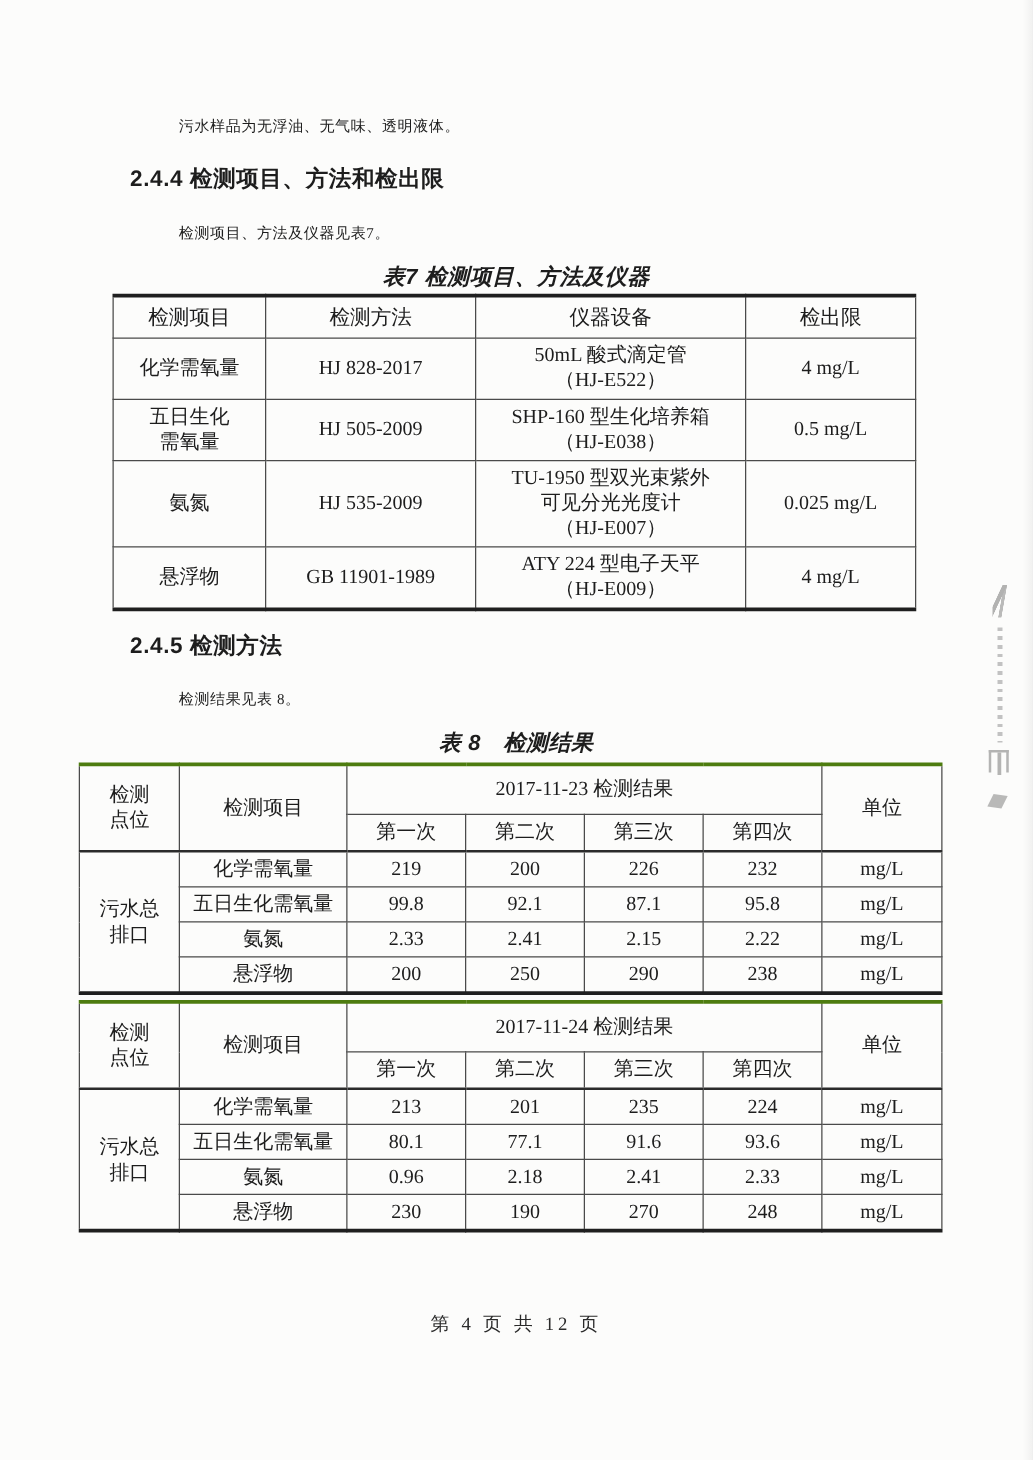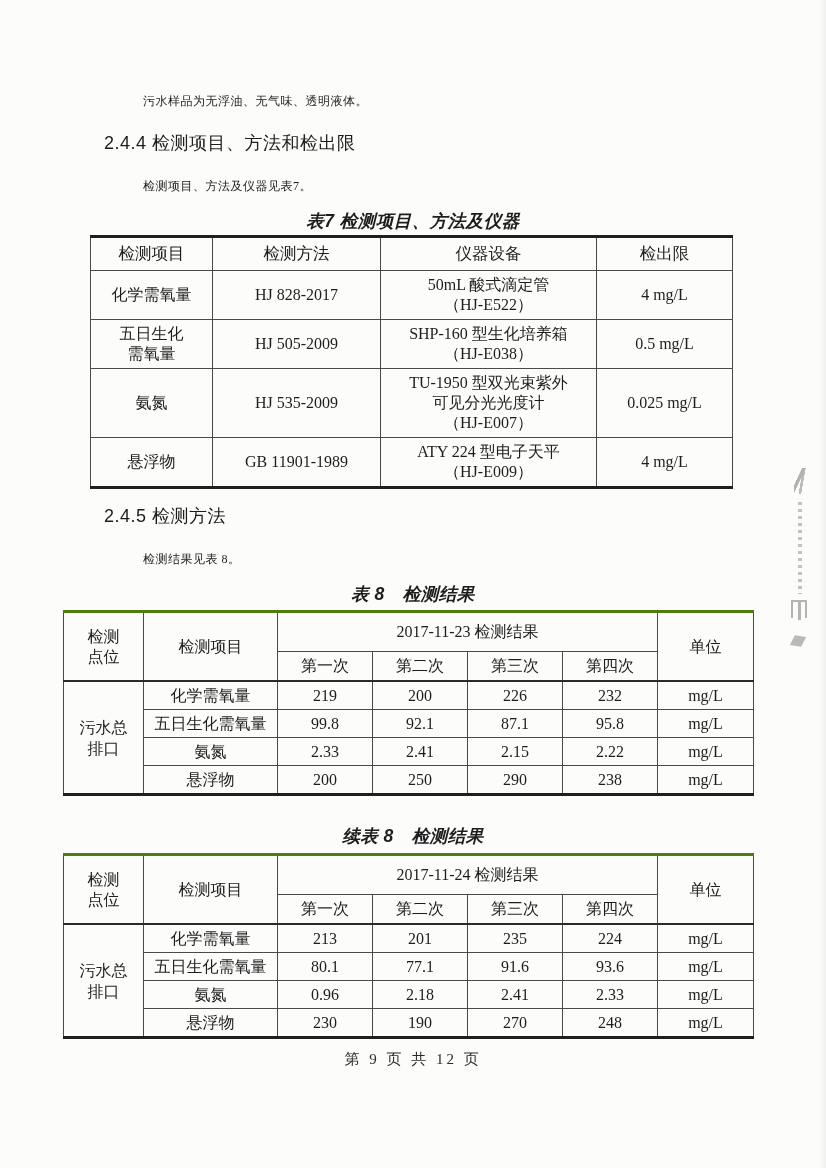--- a/index.html
+++ b/index.html
@@ -28,21 +28,21 @@
     margin-left: 143px;
     margin-right: 80px;
     font-size: 12px;
     line-height: 27px;
     letter-spacing: 0.5px;
   }
   .h-sec {
     margin: 15px 0 0 104px;
     font-size: 18px;
     line-height: 27px;
-    font-weight: normal;
+    font-weight: bold;
     font-family: "Liberation Sans", "DejaVu Sans", sans-serif;
     letter-spacing: 0.5px;
   }
   .p-after-h { margin-top: 16px; }
 
   .caption {
     margin-top: 9px;
     text-align: center;
     font-weight: bold;
     font-family: "Liberation Sans", "DejaVu Sans", sans-serif;
@@ -249,21 +249,20 @@
       <td>悬浮物</td>
       <td>200</td>
       <td>250</td>
       <td>290</td>
       <td>238</td>
       <td>mg/L</td>
     </tr>
   </tbody>
     </table>
 
-  <div class="caption" style="margin-top:28px">续表 8　检测结果</div>
 
   <table class="t8" style="margin-top:4px">
     <colgroup>
       <col style="width:80px">
         <col style="width:134px">
         <col style="width:95px">
         <col style="width:95px">
         <col style="width:95px">
         <col style="width:95px">
         <col style="width:96px">
@@ -312,21 +311,21 @@
       <td>悬浮物</td>
       <td>230</td>
       <td>190</td>
       <td>270</td>
       <td>248</td>
       <td>mg/L</td>
     </tr>
   </tbody>
     </table>
 
-  <div class="footer">第 9 页 共 12 页</div>
+  <div class="footer">第 4 页 共 12 页</div>
 
   <div class="artifact">
     <div class="a1"></div>
     <div class="a2"></div>
     <div class="a3"></div>
     <div class="a4"></div>
   </div>
 
 </div>
 

